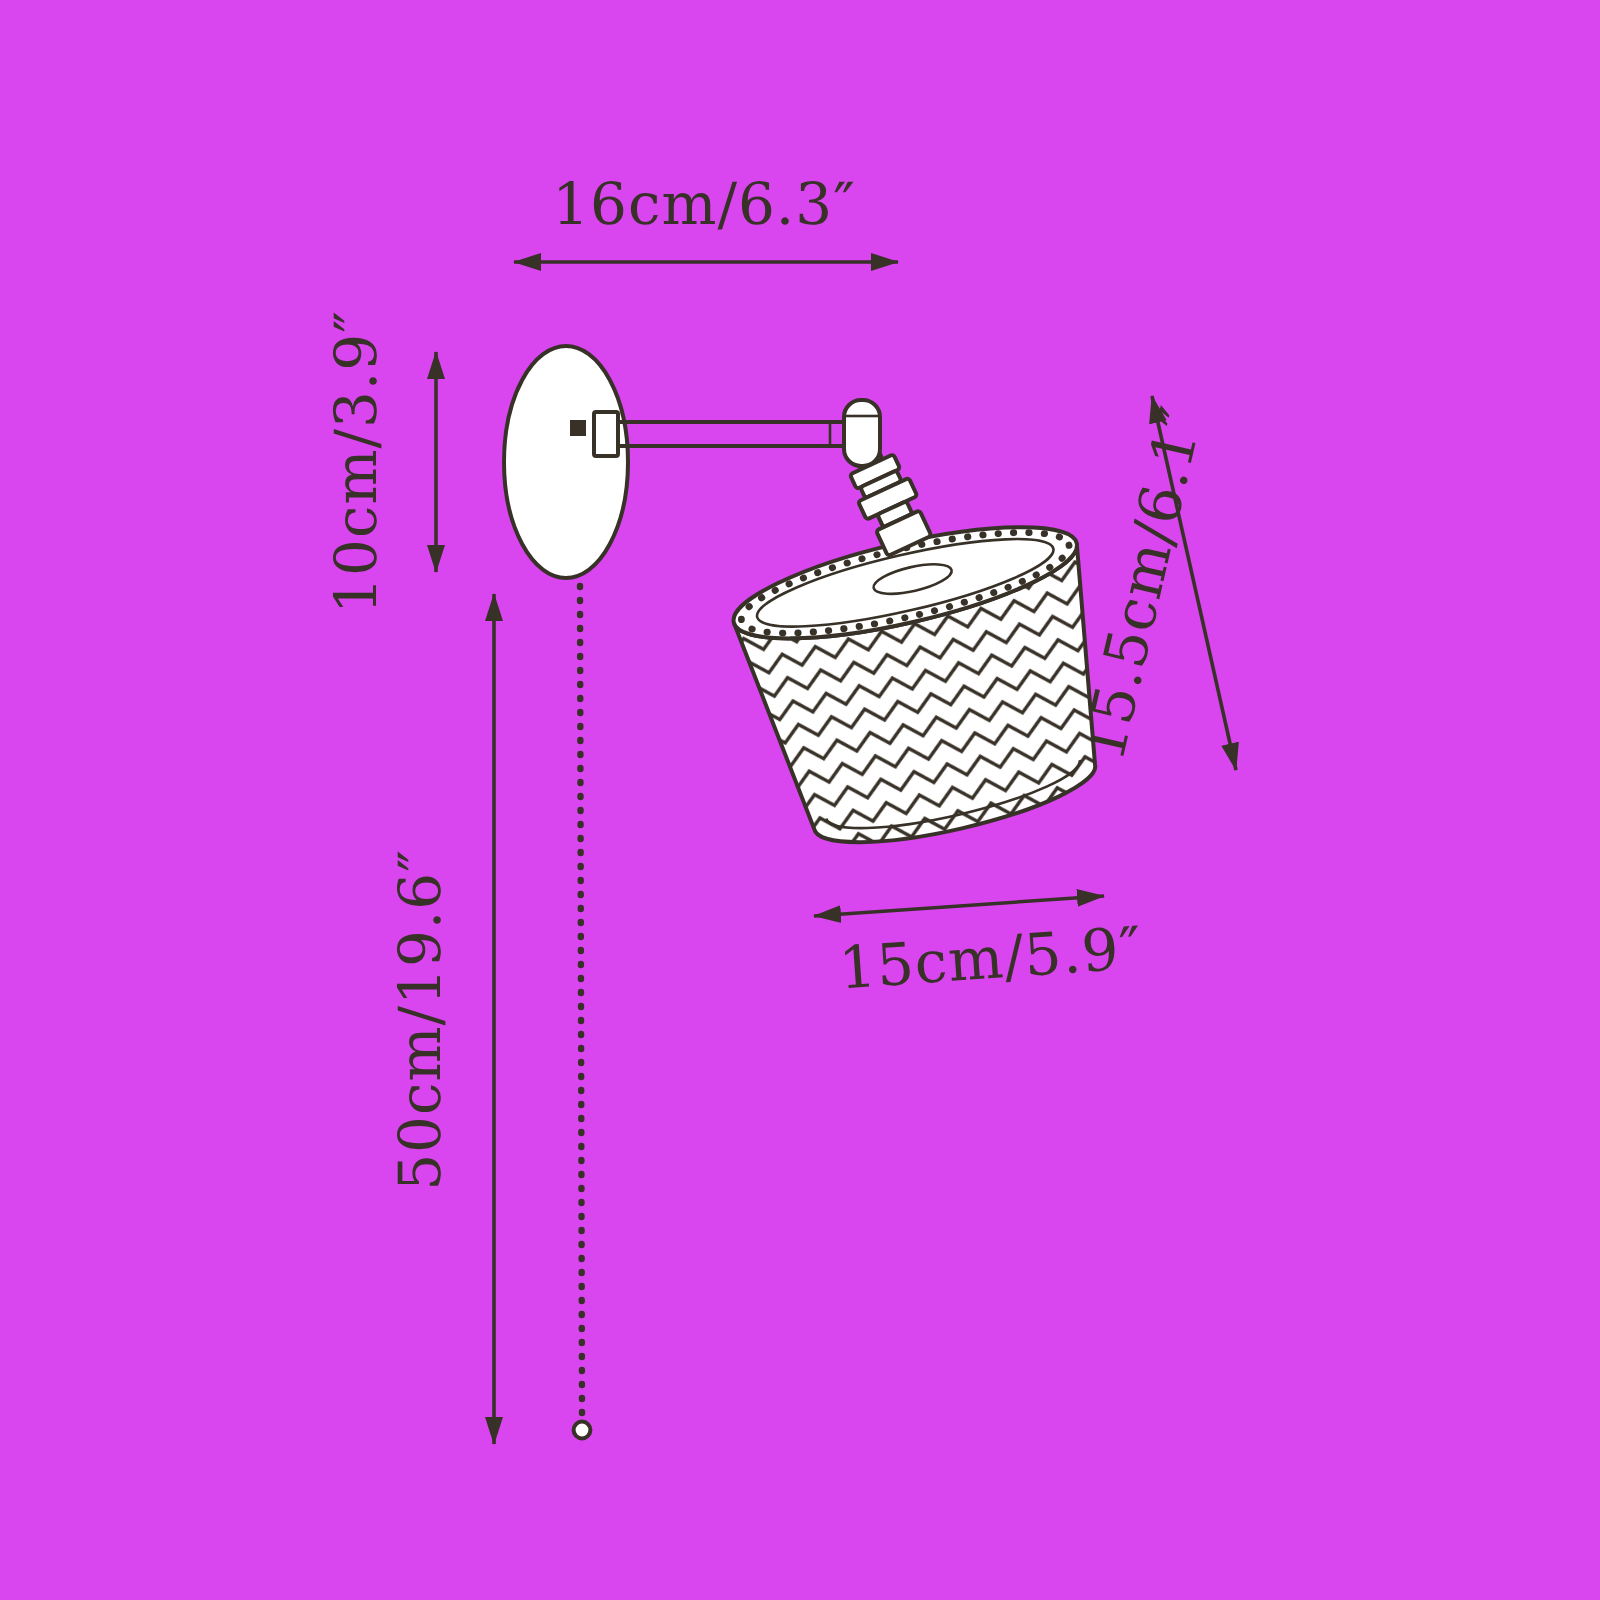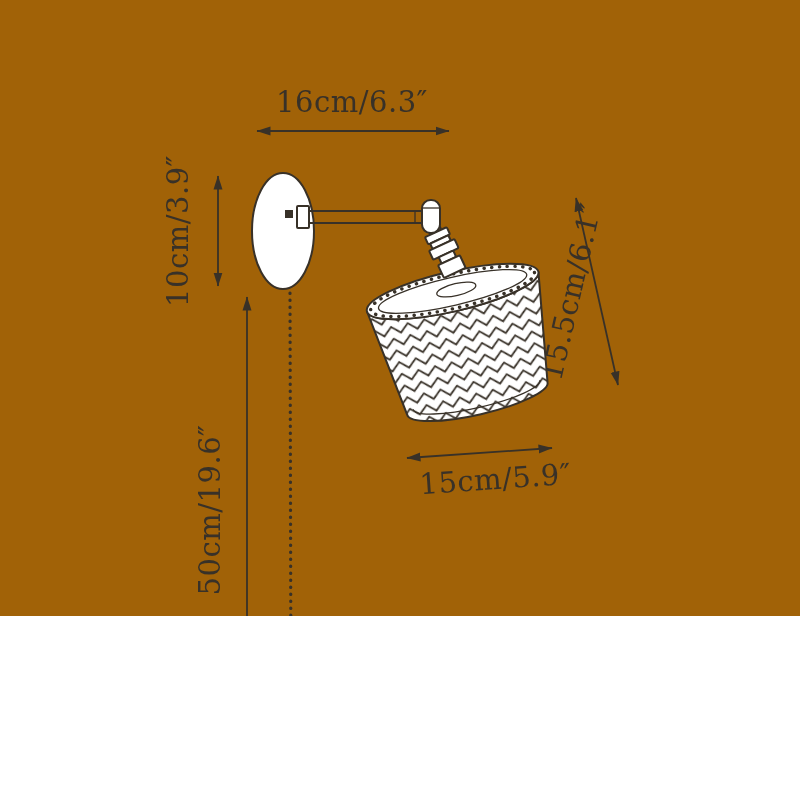--- a/index.html
+++ b/index.html
@@ -1,21 +1,21 @@
 <!DOCTYPE html>
 <html style="--ink: #383128;"><head>
 <meta charset="utf-8">
 <style>
   :root { --ink: #383128; }
   html, body { margin: 0; padding: 0; background: #ffffff; }
   .canvas {
     position: relative;
     width: 800px;
-    height: 616px;
-    background: #a16207;
+    height: 800px;
+    background: #d946ef;
     font-family: "DejaVu Serif", serif;
     overflow: hidden;
   }
   svg { display: block; }
   .ln   { stroke: var(--ink); fill: none; stroke-width: 2; }
   .thin { stroke: var(--ink); fill: none; stroke-width: 1.3; }
   .fw   { fill: #ffffff; stroke: var(--ink); stroke-width: 2; }
   .dim  { stroke: var(--ink); fill: none; stroke-width: 1.8; }
   .lbl  {
     fill: var(--ink);

